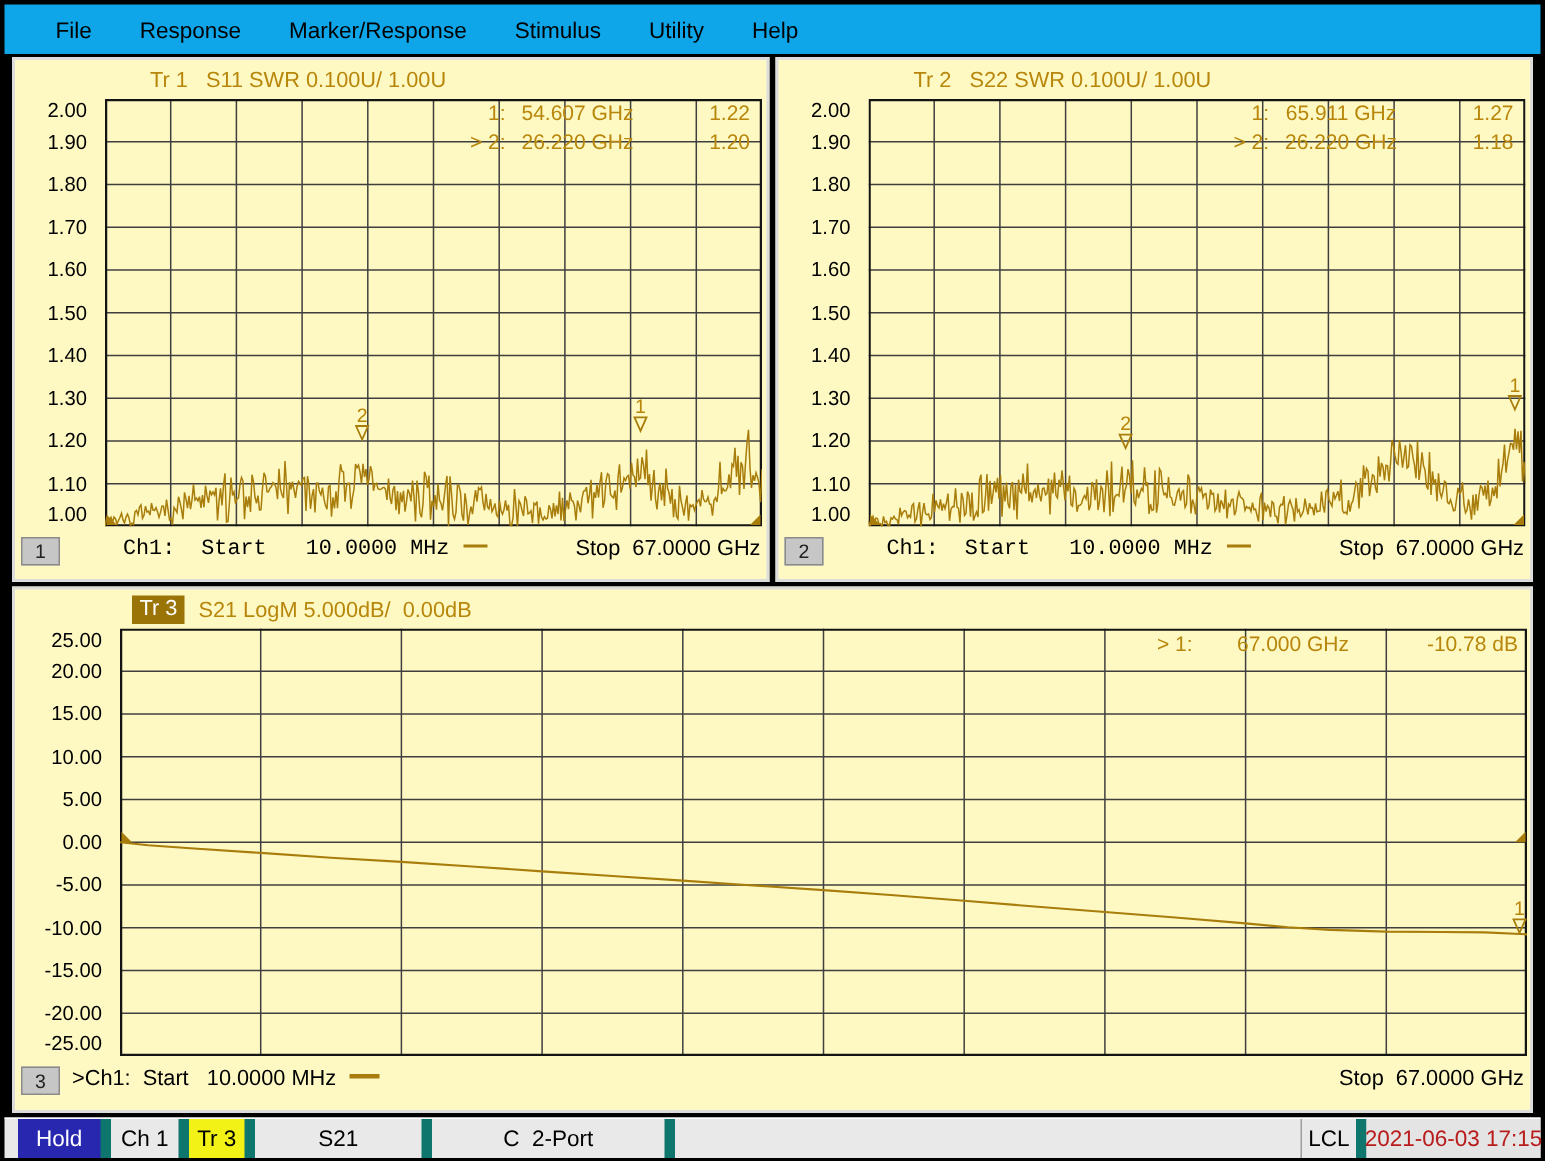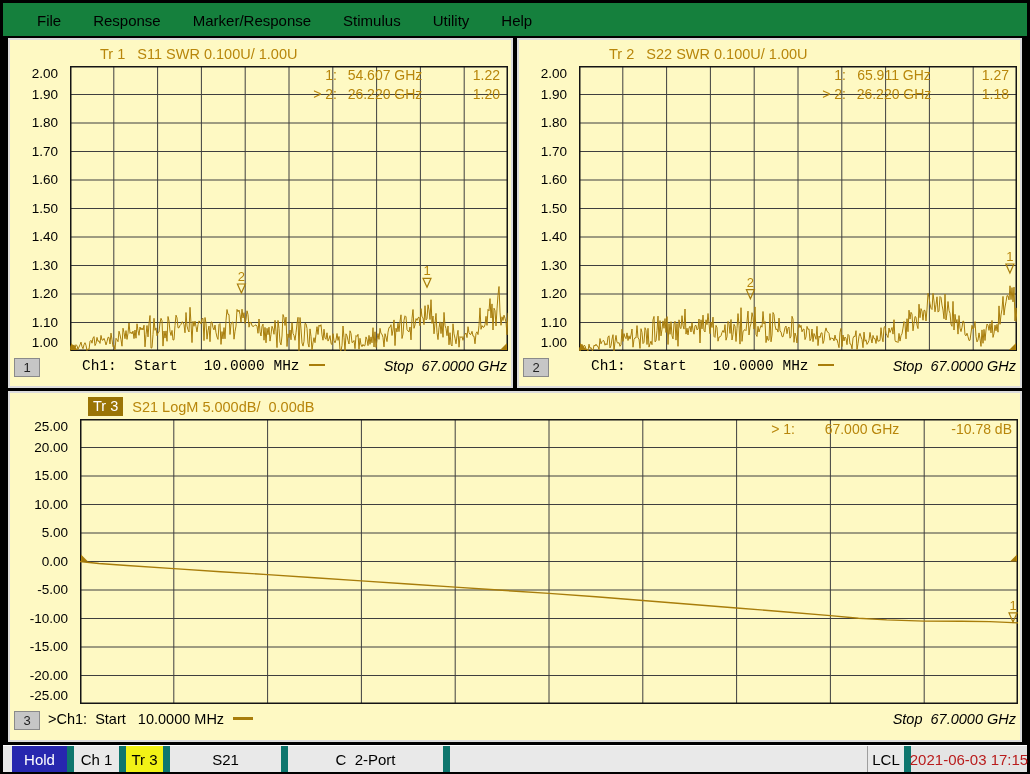--- a/index.html
+++ b/index.html
@@ -2,21 +2,21 @@
 <html style="--trace: #a87d0b; --trace-text: #b8860b; --badge-bg: #9a7406; --hold-bg: #2727af; --active-trace-bg: #f2f216;"><head>
 <meta charset="utf-8">
 <style>
   * { margin:0; padding:0; box-sizing:border-box; }
   html,body { background:#000; }
   body { font-family:"Liberation Sans", sans-serif; }
   .screen { position:relative; width:1030px; height:774px; background:#000; overflow:hidden; }
 
   
   .menubar { position:absolute; left:3px; top:3px; width:1024px; height:33px;
-             background:#15803d; display:flex; align-items:center; }
+             background:#0ea5e9; display:flex; align-items:center; }
   .menu-item { padding:0 16px; margin-top:1px; font-size:15px; color:#000; height:100%;
                display:flex; align-items:center; cursor:default; white-space:pre; }
   .menu-item:first-child { margin-left:18px; }
 
   
   .vna-window { position:absolute; background:#fef9c3; border:2px solid #dcdcdc; }
   .win-tl { left:8px;  top:38px;  width:505px;  height:350px; }
   .win-tr { left:517px; top:38px; width:505px;  height:350px; }
   .win-bot{ left:8px;  top:391px; width:1014px; height:351px; }
 
@@ -42,21 +42,21 @@
   .mc-label { text-align:right; }
   .mc-freq  { text-align:center; }
   .mc-value { text-align:right; }
 
   .plot-footer { position:absolute; top:316px; left:0; right:0; height:24px; font-size:14.5px; color:#000; }
   .chan-box { position:absolute; left:4px; top:2px; width:26px; height:19px; background:#c6c6c6;
               border:1px solid #8a8a8a; color:#222; font-size:13px; text-align:center; line-height:17px; }
   .footer-start { position:absolute; top:2px; white-space:pre; }
   .win-tl .footer-start, .win-tr .footer-start { left:72px;font-family:Liberation Mono, monospace; }
   .win-bot .footer-start { left:38px; }
-  .footer-stop { position:absolute; top:2px; right:4px; white-space:pre;font-style:italic; }
+  .footer-stop { position:absolute; top:2px; right:4px; white-space:pre; }
   .trace-dash { display:inline-block; width:16px; height:2px; background:var(--trace);
                 vertical-align:middle; margin-left:9px; margin-bottom:3px; }
   .win-bot .trace-dash { width:20px; height:3px; }
 
   
   .grid-line { stroke:#3f3f3f; stroke-width:1; }
   .grid-border { fill:none; stroke:#141414; stroke-width:1.5; }
   .trace { fill:none; stroke:var(--trace); stroke-width:1; }
   .trace-thick { stroke-width:1.4; }
   .ref-arrow { fill:var(--trace); }

